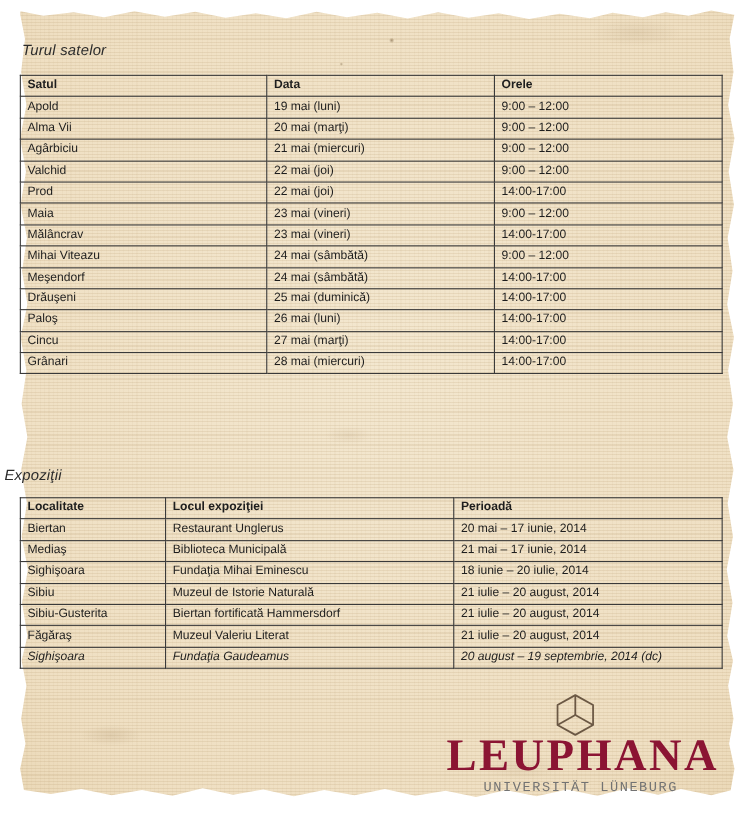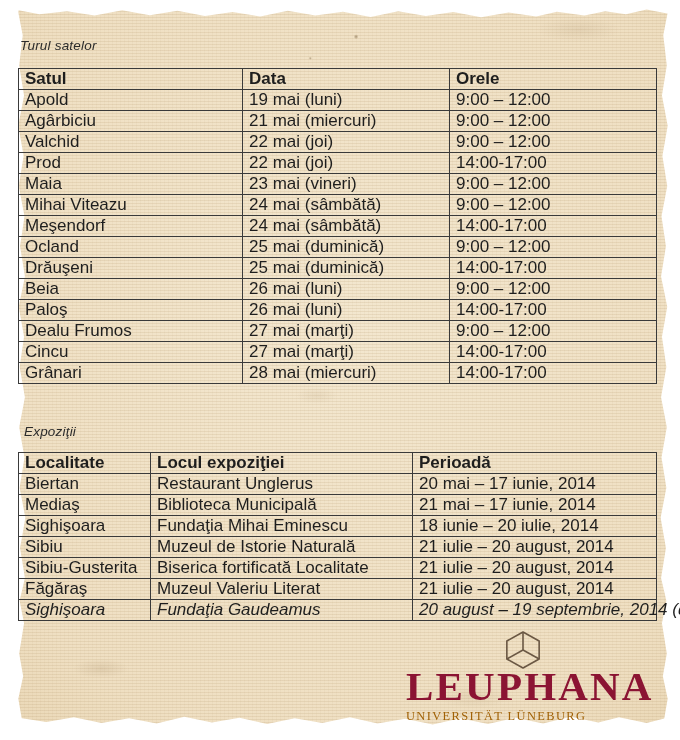--- a/index.html
+++ b/index.html
@@ -113,28 +113,28 @@
   }
 
   .section-title {
     position: absolute;
     font-style: italic;
     font-size: 13.5px;
     color: #2b2b2b;
     letter-spacing: .2px;
   }
   #title-tour  { left: 20px; top: 38px; }
-  #title-expo  { left: 24px; top: 424px; }
+  #title-expo  { left: 4px; top: 424px; }
 
   
   table.sheet-table {
     position: absolute;
     border-collapse: collapse;
     table-layout: fixed;
-    font-size: 17px;
+    font-size: 11px;
     color: #1e1e1e;
     background: transparent;
   }
   table.sheet-table th,
   table.sheet-table td {
     border: 1px solid #3a3a3a;
     padding: 1px 6px 2px 6px;
     text-align: left;
     font-weight: normal;
     vertical-align: middle;
@@ -188,25 +188,25 @@
     font-size: 41px;
     letter-spacing: 2.2px;
     color: #8b1433;
     line-height: 1;
   }
   #logo-subline {
     position: absolute;
     left: 0;
     top: 80px;
     width: 244px;
-    text-align: left;
-    font-family: Liberation Serif, serif;
+    text-align: center;
+    font-family: Liberation Mono, monospace;
     font-size: 12.4px;
     letter-spacing: 1.4px;
-    color: #a16207;
+    color: #737373;
     line-height: 1;
   }
 </style>
 </head>
 <body>
 
 <div id="paper-sheet">
   <div class="deckle deckle-top"></div>
   <div class="deckle deckle-bottom"></div>
   <div class="deckle deckle-left"></div>
@@ -230,73 +230,68 @@
         <th>Orele</th>
       </tr>
     </thead>
     <tbody id="tour-body">
         <tr>
           <td>Apold</td>
           <td>19 mai (luni)</td>
           <td>9:00 – 12:00</td>
         </tr>
         <tr>
+          <td>Alma Vii</td>
+          <td>20 mai (marţi)</td>
+          <td>9:00 – 12:00</td>
+        </tr>
+        <tr>
           <td>Agârbiciu</td>
           <td>21 mai (miercuri)</td>
           <td>9:00 – 12:00</td>
         </tr>
         <tr>
           <td>Valchid</td>
           <td>22 mai (joi)</td>
           <td>9:00 – 12:00</td>
         </tr>
         <tr>
           <td>Prod</td>
           <td>22 mai (joi)</td>
           <td>14:00-17:00</td>
         </tr>
         <tr>
           <td>Maia</td>
           <td>23 mai (vineri)</td>
           <td>9:00 – 12:00</td>
         </tr>
         <tr>
+          <td>Mălâncrav</td>
+          <td>23 mai (vineri)</td>
+          <td>14:00-17:00</td>
+        </tr>
+        <tr>
           <td>Mihai Viteazu</td>
           <td>24 mai (sâmbătă)</td>
           <td>9:00 – 12:00</td>
         </tr>
         <tr>
           <td>Meşendorf</td>
           <td>24 mai (sâmbătă)</td>
           <td>14:00-17:00</td>
         </tr>
         <tr>
-          <td>Ocland</td>
-          <td>25 mai (duminică)</td>
-          <td>9:00 – 12:00</td>
-        </tr>
-        <tr>
           <td>Drăuşeni</td>
           <td>25 mai (duminică)</td>
           <td>14:00-17:00</td>
         </tr>
         <tr>
-          <td>Beia</td>
-          <td>26 mai (luni)</td>
-          <td>9:00 – 12:00</td>
-        </tr>
-        <tr>
           <td>Paloş</td>
           <td>26 mai (luni)</td>
           <td>14:00-17:00</td>
-        </tr>
-        <tr>
-          <td>Dealu Frumos</td>
-          <td>27 mai (marţi)</td>
-          <td>9:00 – 12:00</td>
         </tr>
         <tr>
           <td>Cincu</td>
           <td>27 mai (marţi)</td>
           <td>14:00-17:00</td>
         </tr>
         <tr>
           <td>Grânari</td>
           <td>28 mai (miercuri)</td>
           <td>14:00-17:00</td>
@@ -335,21 +330,21 @@
           <td>Fundaţia Mihai Eminescu</td>
           <td>18 iunie – 20 iulie, 2014</td>
         </tr>
         <tr>
           <td>Sibiu</td>
           <td>Muzeul de Istorie Naturală</td>
           <td>21 iulie –  20 august, 2014</td>
         </tr>
         <tr>
           <td>Sibiu-Gusterita</td>
-          <td>Biserica fortificată Localitate</td>
+          <td>Biertan fortificată Hammersdorf</td>
           <td>21 iulie – 20 august, 2014</td>
         </tr>
         <tr>
           <td>Făgăraş</td>
           <td>Muzeul Valeriu Literat</td>
           <td>21 iulie – 20 august, 2014</td>
         </tr>
         <tr class="italic-row">
           <td>Sighişoara</td>
           <td>Fundaţia Gaudeamus</td>

